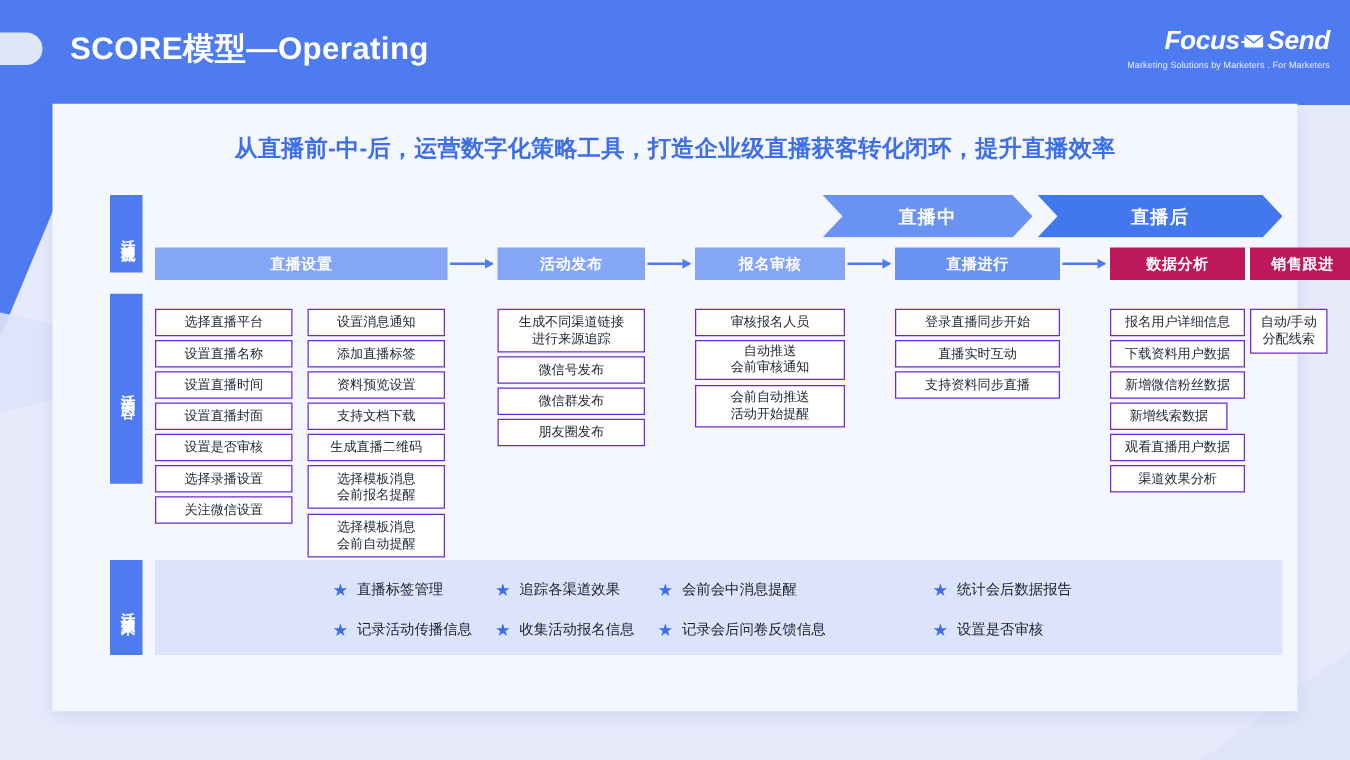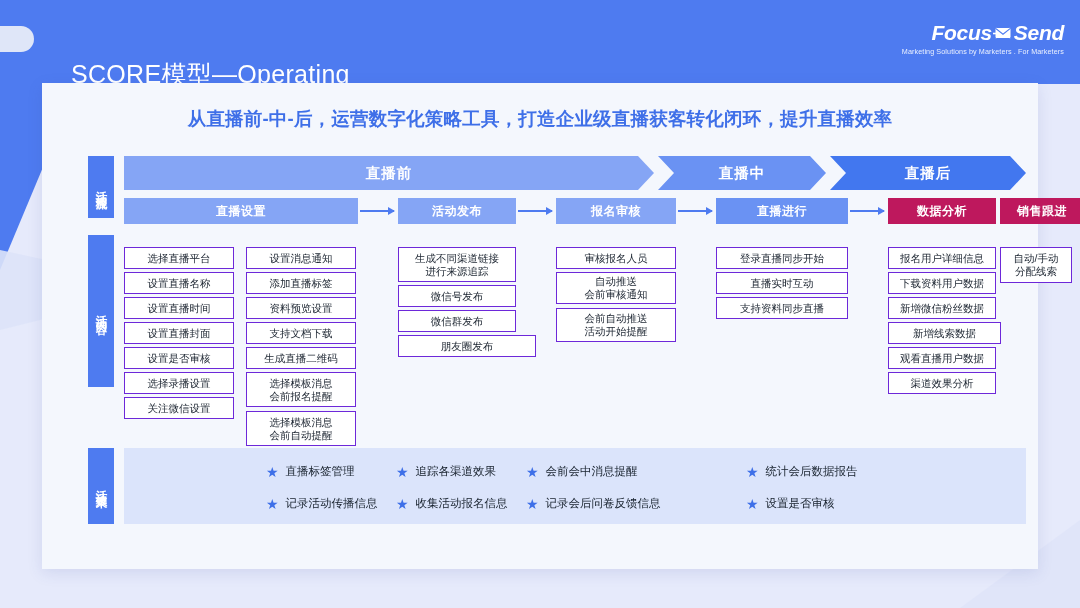--- a/index.html
+++ b/index.html
@@ -17,24 +17,23 @@
   }
   #header-band {
     position: absolute; left: 0; top: 0; width: 1080px; height: 84px;
     background: #4e7bf0;
   }
   #header-pill {
     position: absolute; left: -16px; top: 26px; width: 50px; height: 26px;
     background: #dfe6f8; border-radius: 13px;
   }
   #page-title {
-    position: absolute; left: 71px; top: 22px;
-    color: #ffffff; font-size: 25px; font-weight: normal; letter-spacing: .3px;
+    position: absolute; left: 56px; top: 22px;
+    color: #ffffff; font-size: 25px; font-weight: bold; letter-spacing: .3px;
     white-space: nowrap;
-    margin-top: 36px;
   }
   
   #brand {
     position: absolute; right: 16px; top: 22px;
     text-align: right; color: #fff; white-space: nowrap;
   }
   #brand .logo-line {
     font-size: 21px; font-weight: bold; font-style: italic;
     letter-spacing: -.3px; line-height: 1;
     display: flex; align-items: center; justify-content: flex-end; gap: 1px;
@@ -157,21 +156,20 @@
 
 <div id="card">
 
   <div id="subtitle">从直播前-中-后，运营数字化策略工具，打造企业级直播获客转化闭环，提升直播效率</div>
 
   <div class="vlabel" id="vlabel-flow">活动流程</div>
   <div class="vlabel" id="vlabel-content">活动内容</div>
   <div class="vlabel" id="vlabel-effect">活动效果</div>
 
   <div id="phase-row">
-    <div class="chev chev-a arrow" style="left:0;width:530px;">直播前</div>
     <div class="chev chev-b arrow-notch" style="left:534px;width:168px;">直播中</div>
     <div class="chev chev-c arrow-notch" style="left:706px;width:196px;">直播后</div>
   </div>
 
   <div id="step-row">
     <div class="step step-a" style="left:0;width:234px;">直播设置</div>
     <div class="conn" style="left:236px;width:34px;"></div>
     <div class="step step-a" style="left:274px;width:118px;">活动发布</div>
     <div class="conn" style="left:394px;width:34px;"></div>
     <div class="step step-a" style="left:432px;width:120px;">报名审核</div>
@@ -196,38 +194,38 @@
     <div class="cbox" style="left:122px;top:25px;width:110px;height:22px;">添加直播标签</div>
     <div class="cbox" style="left:122px;top:50px;width:110px;height:22px;">资料预览设置</div>
     <div class="cbox" style="left:122px;top:75px;width:110px;height:22px;">支持文档下载</div>
     <div class="cbox" style="left:122px;top:100px;width:110px;height:22px;">生成直播二维码</div>
     <div class="cbox multi" style="left:122px;top:125px;width:110px;height:35px;">选择模板消息<br>会前报名提醒</div>
     <div class="cbox multi" style="left:122px;top:164px;width:110px;height:35px;">选择模板消息<br>会前自动提醒</div>
 
     <div class="cbox multi" style="left:274px;top:0;width:118px;height:35px;">生成不同渠道链接<br>进行来源追踪</div>
     <div class="cbox" style="left:274px;top:38px;width:118px;height:22px;">微信号发布</div>
     <div class="cbox" style="left:274px;top:63px;width:118px;height:22px;">微信群发布</div>
-    <div class="cbox" style="left:274px;top:88px;width:138px;height:22px;">朋友圈发布</div>
+    <div class="cbox" style="left:274px;top:88px;width:118px;height:22px;">朋友圈发布</div>
 
     <div class="cbox" style="left:432px;top:0;width:120px;height:22px;">审核报名人员</div>
     <div class="cbox multi" style="left:432px;top:25px;width:120px;height:32px;">自动推送<br>会前审核通知</div>
     <div class="cbox multi" style="left:432px;top:61px;width:120px;height:34px;">会前自动推送<br>活动开始提醒</div>
 
     <div class="cbox" style="left:592px;top:0;width:132px;height:22px;">登录直播同步开始</div>
     <div class="cbox" style="left:592px;top:25px;width:132px;height:22px;">直播实时互动</div>
     <div class="cbox" style="left:592px;top:50px;width:132px;height:22px;">支持资料同步直播</div>
 
     <div class="cbox" style="left:764px;top:0;width:108px;height:22px;">报名用户详细信息</div>
     <div class="cbox" style="left:764px;top:25px;width:108px;height:22px;">下载资料用户数据</div>
     <div class="cbox" style="left:764px;top:50px;width:108px;height:22px;">新增微信粉丝数据</div>
-    <div class="cbox" style="left:764px;top:75px;width:113px;height:22px;">新增线索数据</div>
+    <div class="cbox" style="left:764px;top:75px;width:94px;height:22px;">新增线索数据</div>
     <div class="cbox" style="left:764px;top:100px;width:108px;height:22px;">观看直播用户数据</div>
     <div class="cbox" style="left:764px;top:125px;width:108px;height:22px;">渠道效果分析</div>
 
-    <div class="cbox multi" style="left:876px;top:0;width:72px;height:36px;">自动/手动<br>分配线索</div>
+    <div class="cbox multi" style="left:876px;top:0;width:62px;height:36px;">自动/手动<br>分配线索</div>
   </div>
 
   <div id="effect-band">
     <div class="eff" style="left:142px;top:16px;">
       <span class="star">★</span>
       <span>直播标签管理</span>
       </div>
     <div class="eff" style="left:272px;top:16px;">
       <span class="star">★</span>
       <span>追踪各渠道效果</span>

